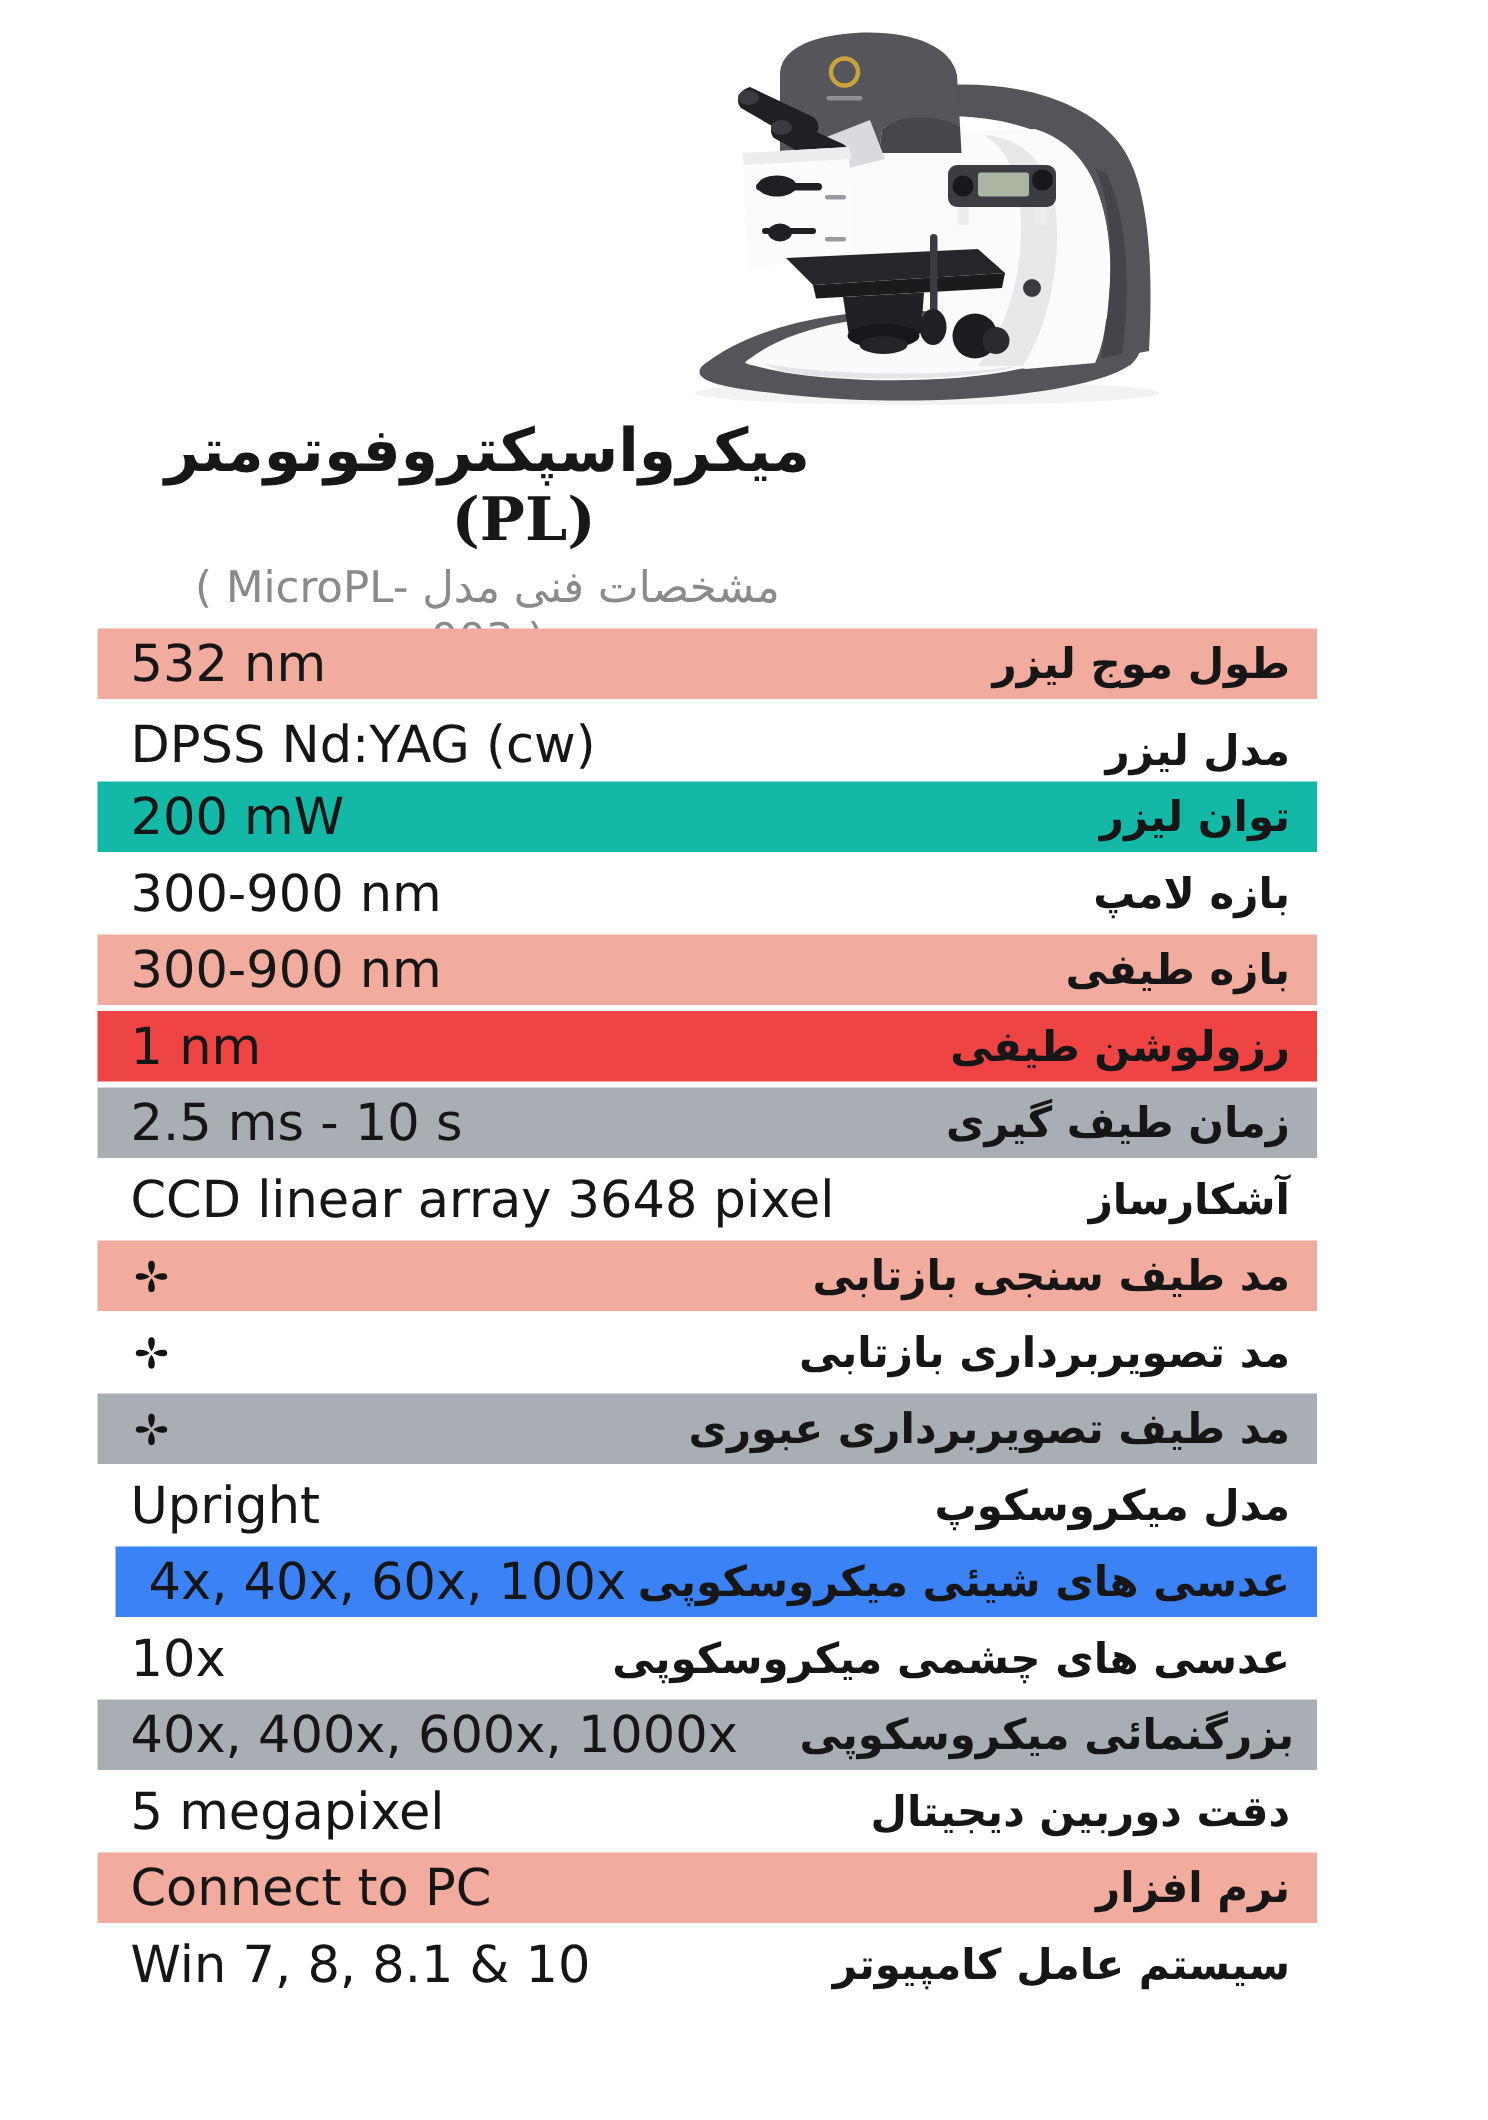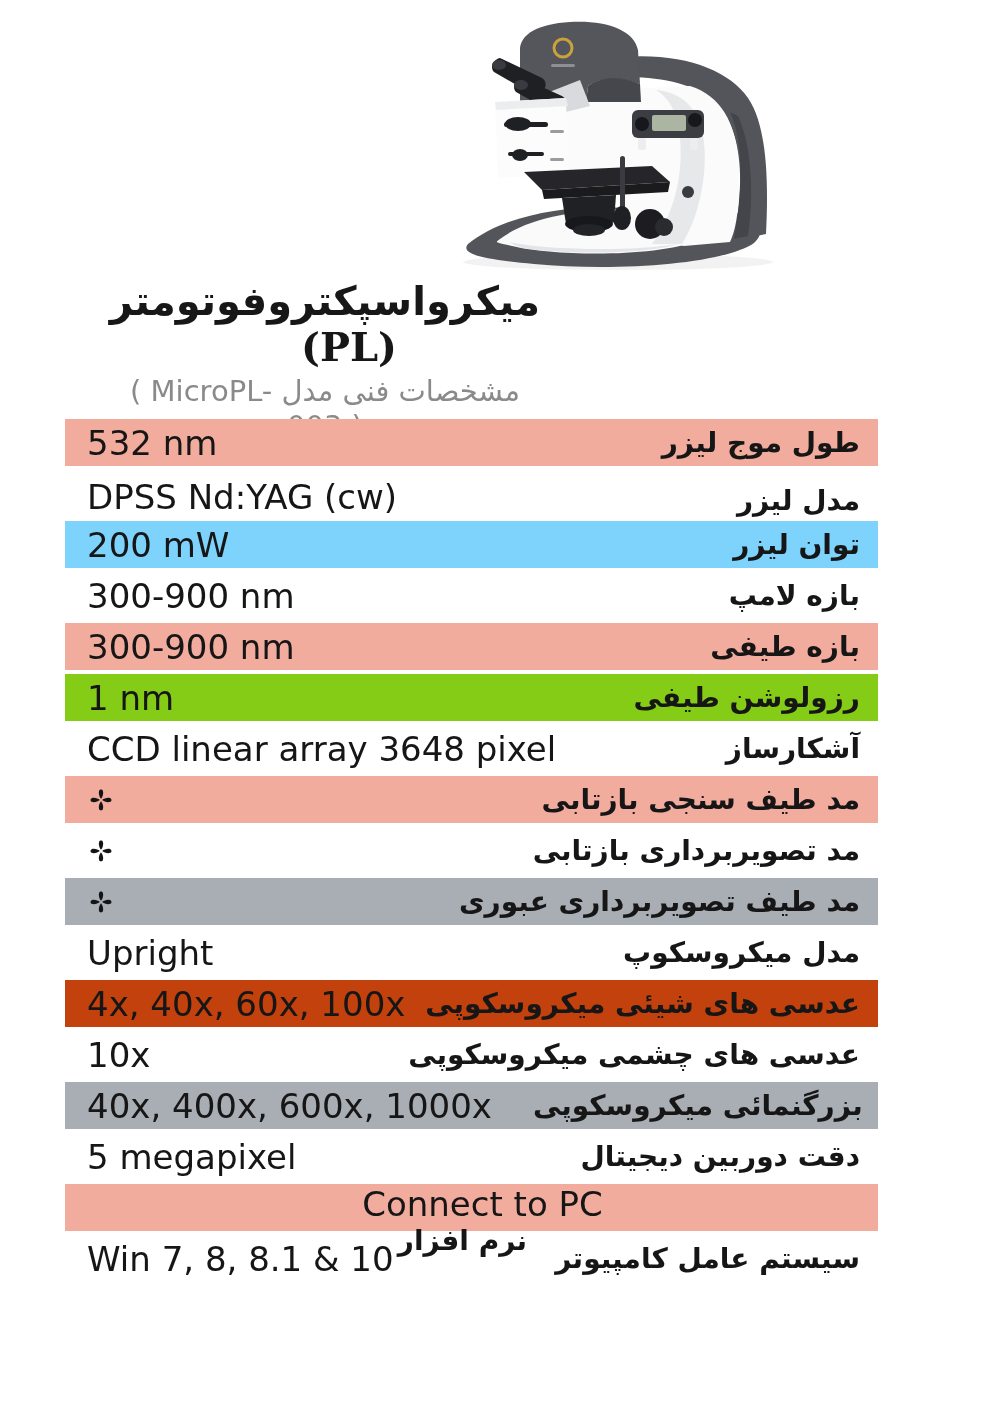--- a/index.html
+++ b/index.html
@@ -175,40 +175,44 @@
   <div class="spec-row" style="background: rgb(242, 172, 158);">
     <div class="spec-value">532 nm</div>
     <div class="spec-label">طول موج لیزر</div>
   </div>
 
   <div class="spec-row" style="background: rgb(255, 255, 255); align-items: flex-end;">
     <div class="spec-value">DPSS Nd:YAG (cw)</div>
     <div class="spec-label">مدل لیزر</div>
   </div>
 
-  <div class="spec-row" style="background: #7dd3fc;">
+  <div class="spec-row" style="background: #14b8a6;">
     <div class="spec-value">200 mW</div>
     <div class="spec-label">توان لیزر</div>
   </div>
 
   <div class="spec-row" style="background: rgb(255, 255, 255);">
     <div class="spec-value">300-900 nm</div>
     <div class="spec-label">بازه لامپ</div>
   </div>
 
   <div class="spec-row" style="background: rgb(242, 172, 158);">
     <div class="spec-value">300-900 nm</div>
     <div class="spec-label">بازه طیفی</div>
   </div>
 
-  <div class="spec-row" style="background: #84cc16;">
+  <div class="spec-row" style="background: #ef4444;">
     <div class="spec-value">1 nm</div>
     <div class="spec-label">رزولوشن طیفی</div>
   </div>
 
+  <div class="spec-row" style="background: rgb(169, 173, 180);">
+    <div class="spec-value">2.5 ms - 10 s</div>
+    <div class="spec-label">زمان طیف گیری</div>
+  </div>
 
   <div class="spec-row" style="background: rgb(255, 255, 255);">
     <div class="spec-value">CCD linear array 3648 pixel</div>
     <div class="spec-label">آشکارساز</div>
   </div>
 
   <div class="spec-row" style="background: rgb(242, 172, 158);">
     <div class="spec-value">
         <svg width="28" height="28" viewBox="0 0 24 24" aria-hidden="true">
           <g fill="#141414">
@@ -248,41 +252,41 @@
         </svg>
       </div>
     <div class="spec-label">مد  طیف تصویربرداری عبوری</div>
   </div>
 
   <div class="spec-row" style="background: rgb(255, 255, 255);">
     <div class="spec-value">Upright</div>
     <div class="spec-label">مدل میکروسکوپ</div>
   </div>
 
-  <div class="spec-row" style="background: #c2410c;">
+  <div class="spec-row" style="background: #3b82f6; margin-left: 12px;">
     <div class="spec-value">4x, 40x, 60x, 100x</div>
     <div class="spec-label">عدسی های شیئی میکروسکوپی</div>
   </div>
 
   <div class="spec-row" style="background: rgb(255, 255, 255);">
     <div class="spec-value">10x</div>
     <div class="spec-label">عدسی های چشمی میکروسکوپی</div>
   </div>
 
   <div class="spec-row" style="background: rgb(169, 173, 180); gap: 41px;">
     <div class="spec-value">40x, 400x, 600x, 1000x</div>
     <div class="spec-label">بزرگنمائی میکروسکوپی</div>
   </div>
 
   <div class="spec-row" style="background: rgb(255, 255, 255);">
     <div class="spec-value">5 megapixel</div>
     <div class="spec-label">دقت دوربین دیجیتال</div>
   </div>
 
-  <div class="spec-row" style="background: rgb(242, 172, 158); flex-direction: column;">
+  <div class="spec-row" style="background: rgb(242, 172, 158);">
     <div class="spec-value">Connect to PC</div>
     <div class="spec-label">نرم افزار</div>
   </div>
 
   <div class="spec-row" style="background: rgb(255, 255, 255);">
     <div class="spec-value">Win 7, 8, 8.1 &amp; 10</div>
     <div class="spec-label">سیستم عامل کامپیوتر</div>
   </div>
 </main>
 

